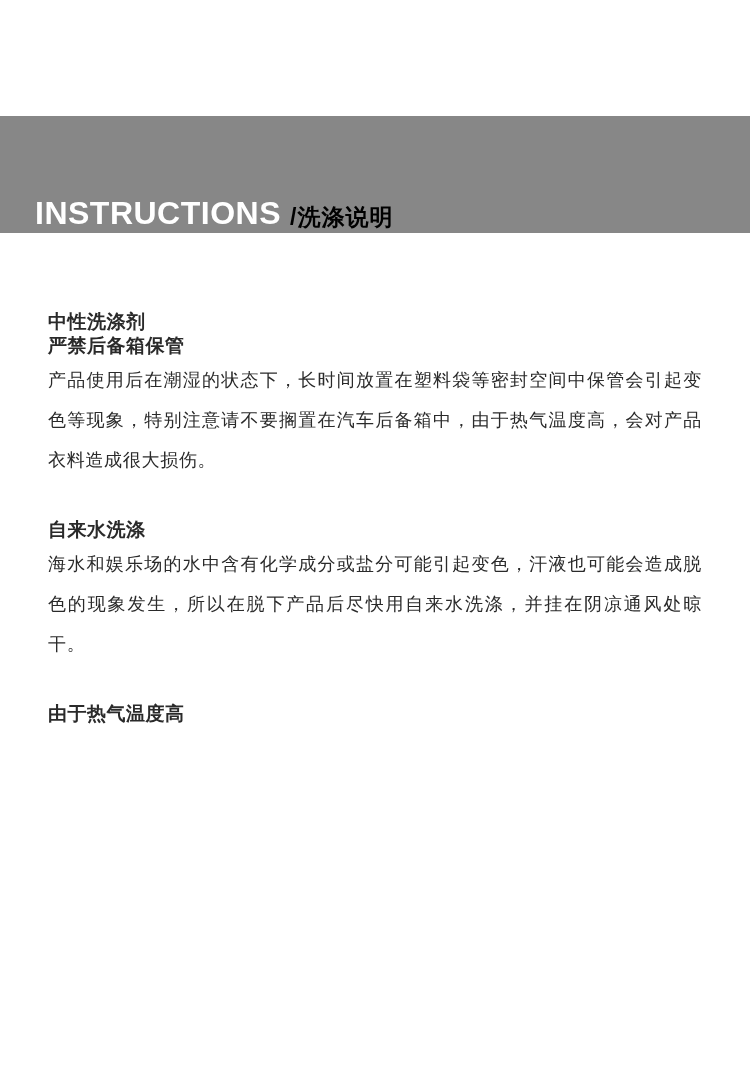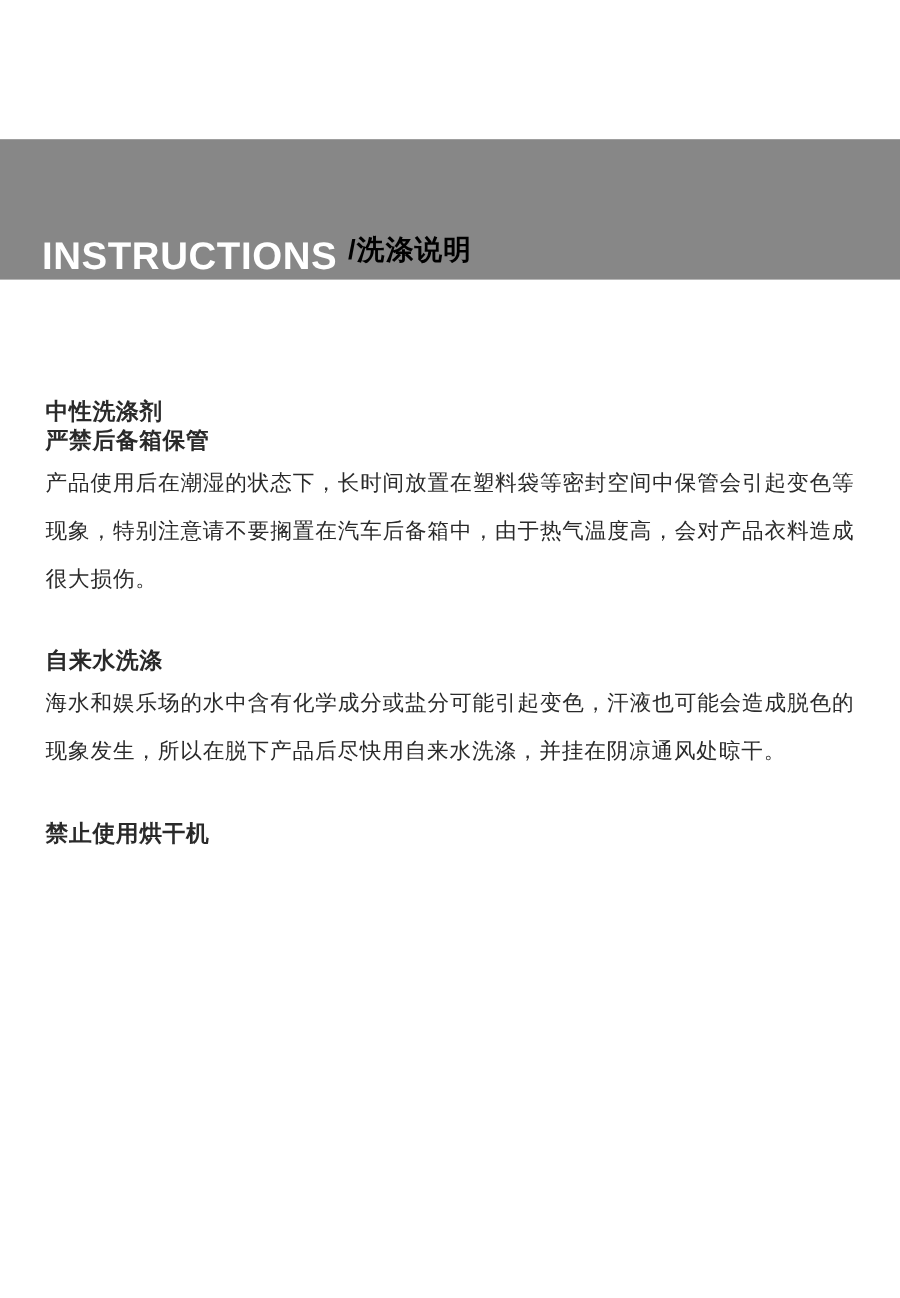--- a/index.html
+++ b/index.html
@@ -22,41 +22,41 @@
     height: 117px;
     background: #878787;
     display: flex;
     align-items: flex-end;
     padding-left: 35px;
     padding-bottom: 4px;
     box-sizing: border-box;
   }
   .title-row {
     display: flex;
-    align-items: flex-start;
+    align-items: flex-end;
     line-height: 1;
   }
   .title-en {
     color: #ffffff;
     font-size: 32px;
     font-weight: bold;
     letter-spacing: 0.5px;
     line-height: 1;
   }
   .title-zh {
     color: #000000;
     font-size: 23px;
     font-weight: bold;
     margin-left: 9px;
     letter-spacing: 1px;
     line-height: 1;
   }
   .content {
-    margin-top: 101px;
-    padding: 0 38px;
+    margin-top: 79px;
+    padding: 0 48px;
     color: #2a2a2a;
   }
   .care-section h3 {
     margin: 0 0 4px 0;
     font-size: 19px;
     line-height: 20px;
     font-weight: bold;
     letter-spacing: 0.5px;
     color: #2a2a2a;
   }
@@ -91,16 +91,16 @@
     <h3>严禁后备箱保管</h3>
     <p>产品使用后在潮湿的状态下，长时间放置在塑料袋等密封空间中保管会引起变色等现象，特别注意请不要搁置在汽车后备箱中，由于热气温度高，会对产品衣料造成很大损伤。</p>
   </div>
 
   <div class="care-section">
     <h3>自来水洗涤</h3>
     <p>海水和娱乐场的水中含有化学成分或盐分可能引起变色，汗液也可能会造成脱色的现象发生，所以在脱下产品后尽快用自来水洗涤，并挂在阴凉通风处晾干。</p>
   </div>
 
   <div class="care-section">
-    <h3>禁止使用烘干机</h3>
+    <h3>由于热气温度高</h3>
   </div>
 
 </div>
 
 </body></html>

